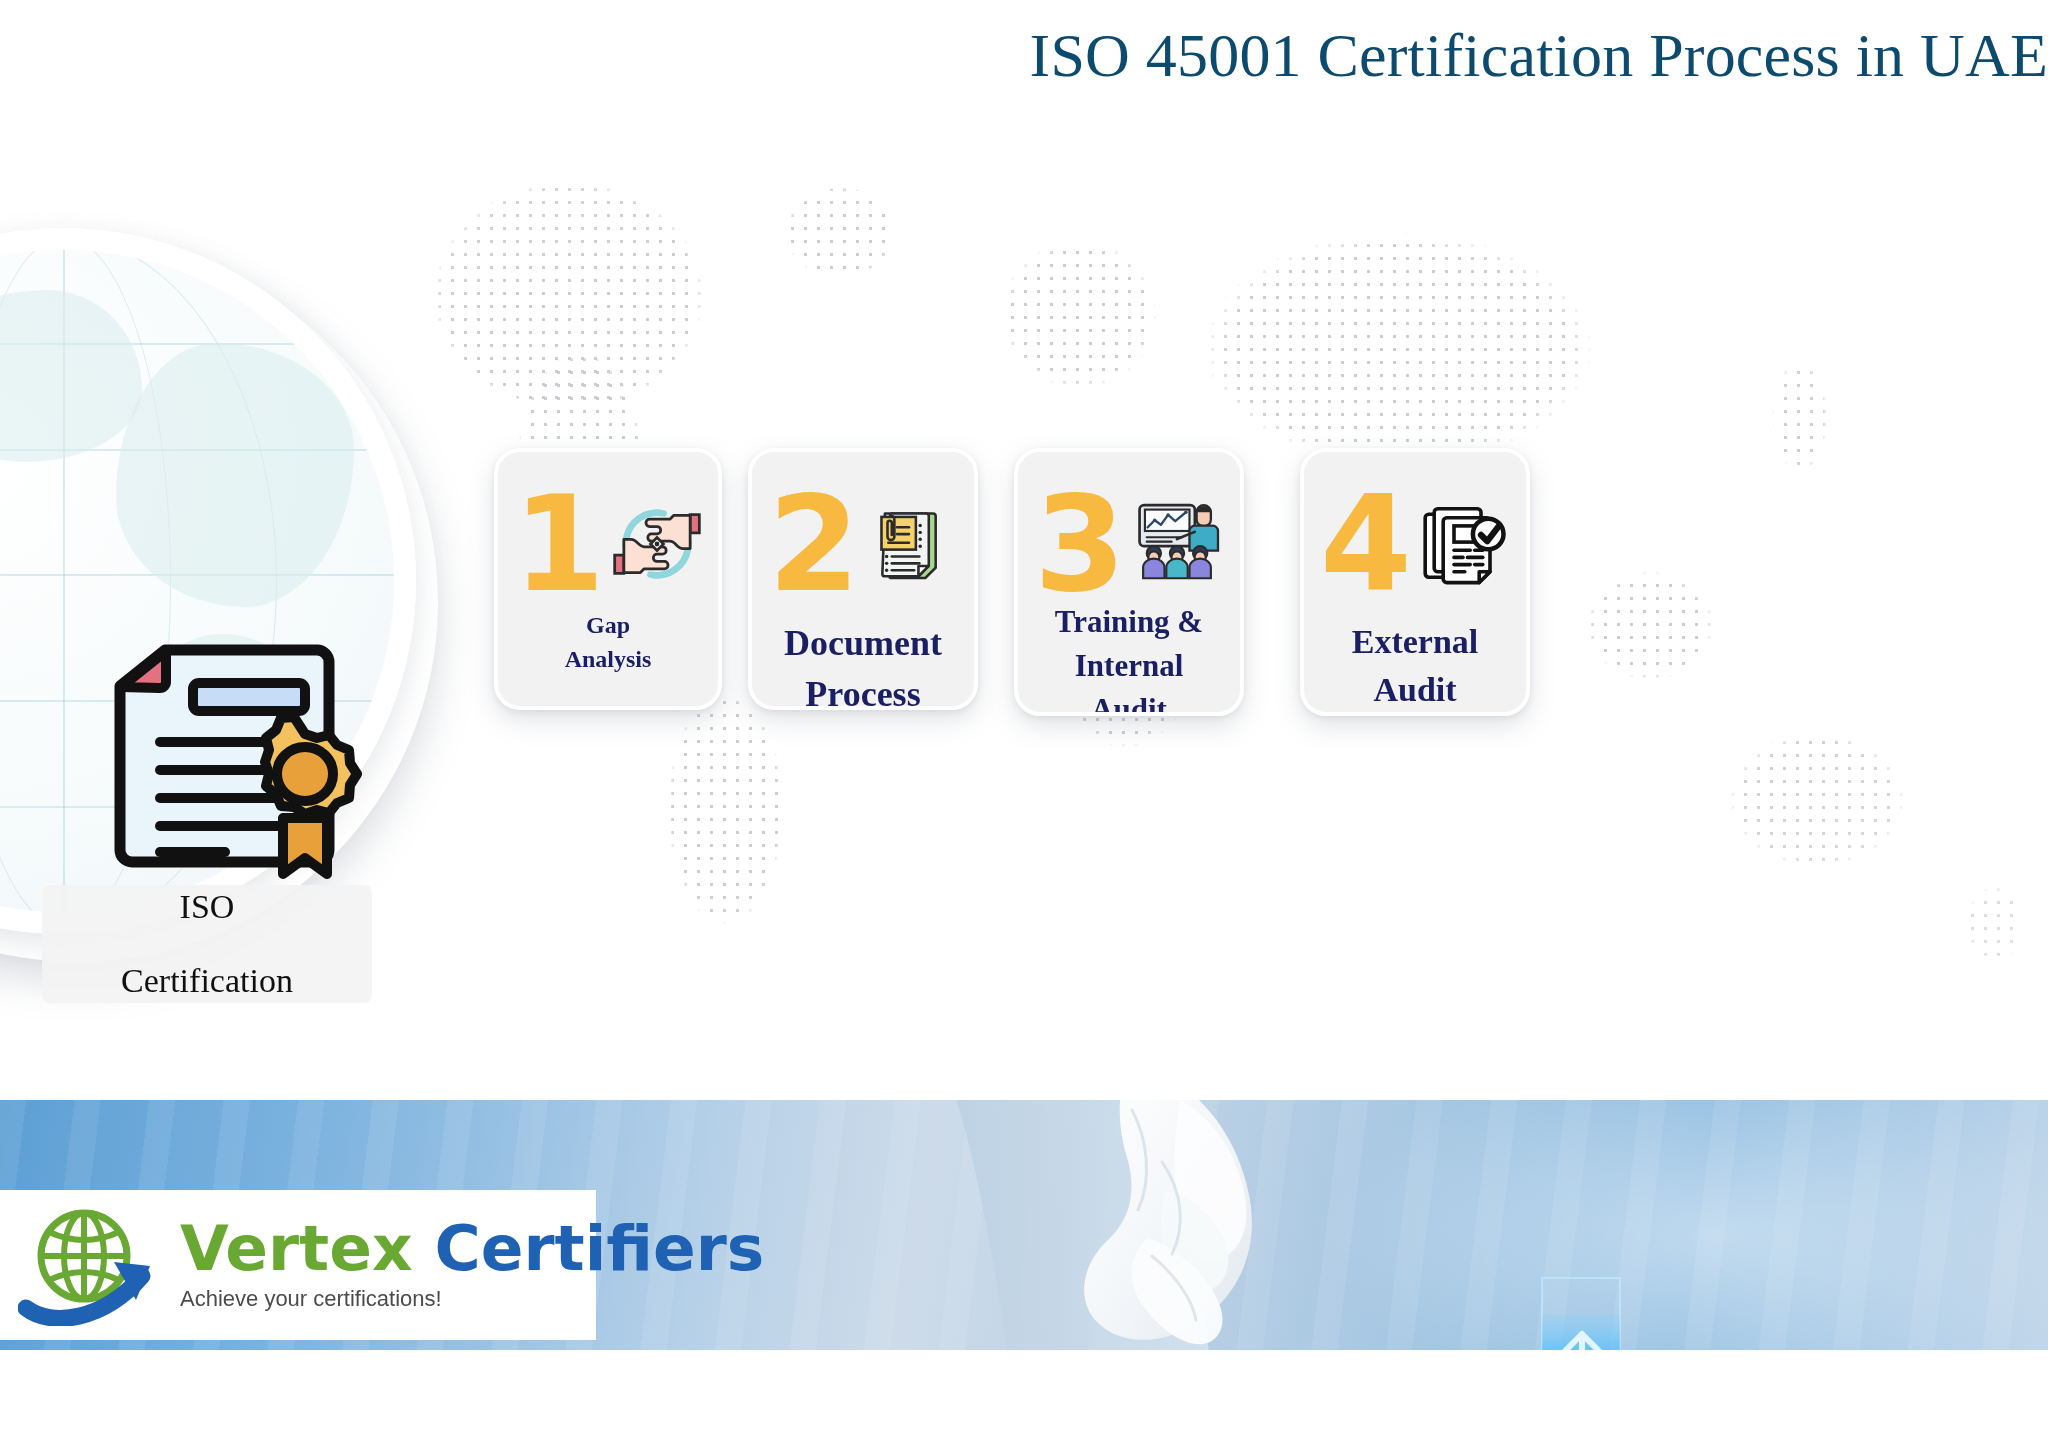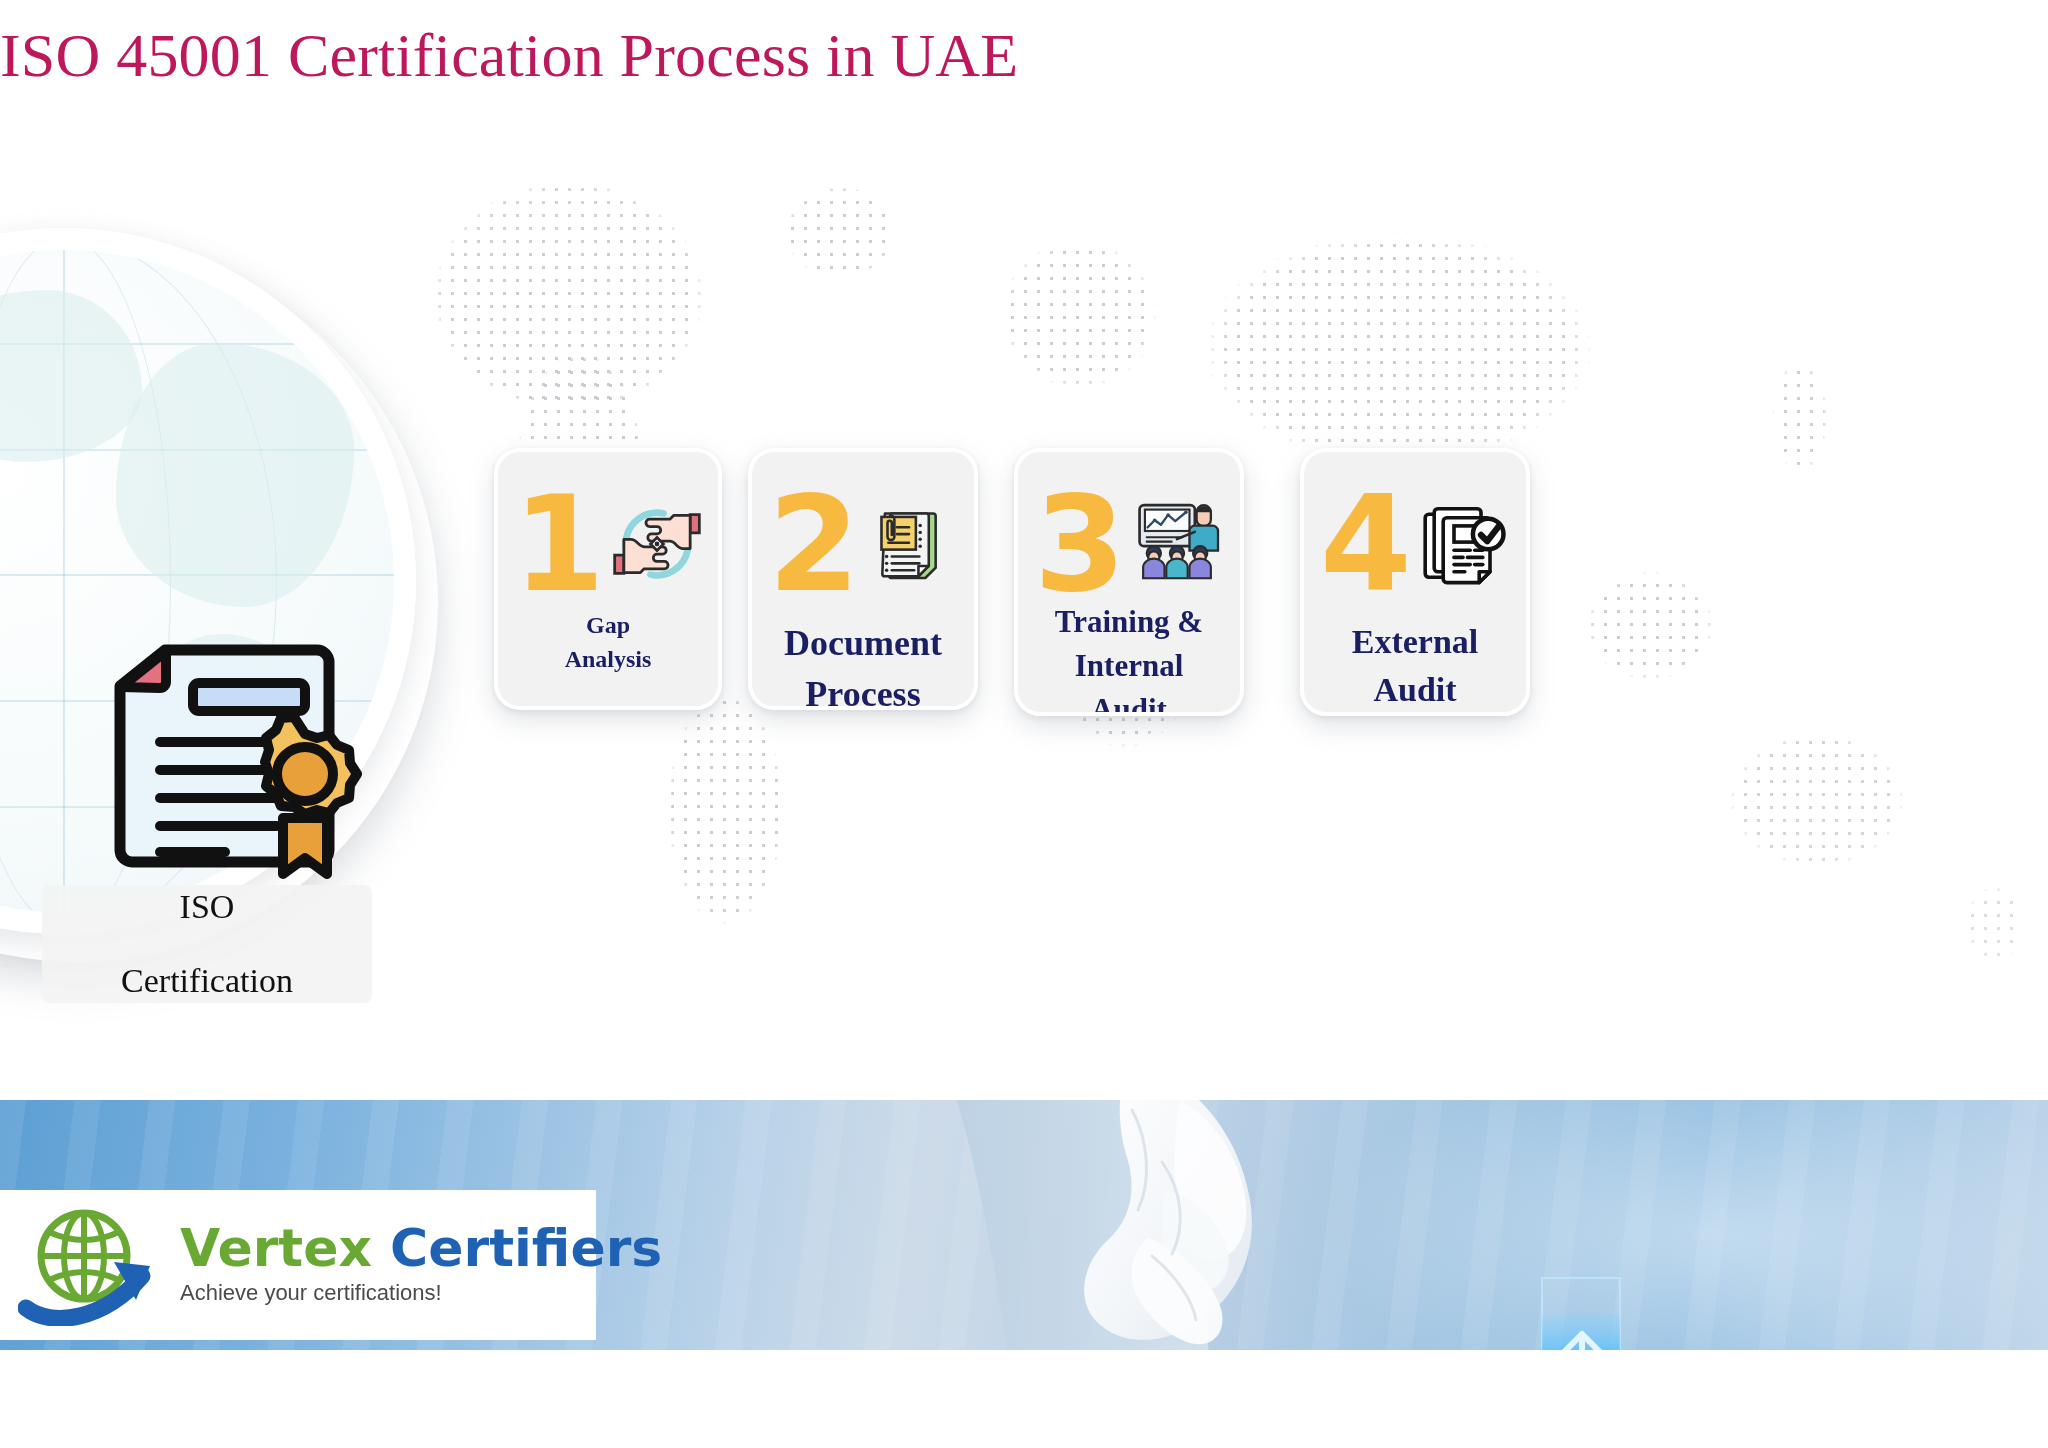--- a/index.html
+++ b/index.html
@@ -10,25 +10,25 @@
     overflow:hidden;
     position:relative;
   }
 
   
   #stage{position:absolute;inset:0;width:2048px;height:1448px;overflow:hidden;background:#fff;}
 
   
   #title{
     position:absolute;left:0;top:20px;width:2048px;
-    text-align:left;
+    text-align:right;
     font-family:"Liberation Serif", serif;
     font-size:62px;
     font-weight:400;
-    color:#be185d;
+    color:#0c4a6e;
     letter-spacing:.2px;
     white-space:nowrap;
   }
 
   
   #panel{
     position:absolute;left:0;top:110px;width:2048px;height:990px;
     background:#ffffff;
     overflow:hidden;
   }
@@ -181,21 +181,21 @@
     position:absolute;left:1538px;top:176px;width:92px;height:98px;
   }
   #logo-box{
     position:absolute;left:0;top:1190px;width:596px;height:150px;
     background:#ffffff;
     display:flex;align-items:center;gap:12px;
     padding-left:18px;box-sizing:border-box;
   }
   #logo-mark{width:150px;height:122px;flex:none;position:relative;}
   #logo-text{display:flex;flex-direction:column;justify-content:center;}
-  #logo-title{font-family:"DejaVu Sans", sans-serif;font-size:52px;font-weight:700;line-height:1.02;white-space:nowrap;}
+  #logo-title{font-family:"DejaVu Sans", sans-serif;font-size:63px;font-weight:700;line-height:1.02;white-space:nowrap;}
   #logo-title .v{color:#6aa834;}
   #logo-title .c{color:#1f62b4;}
   #logo-tag{font-family:Liberation Sans, sans-serif;font-size:22px;color:#4b4b4b;line-height:1.3;margin-top:4px;white-space:nowrap;}
 </style>
 </head>
 <body>
 
 <div id="stage">
 
   <div id="title">ISO 45001 Certification Process in UAE</div>

